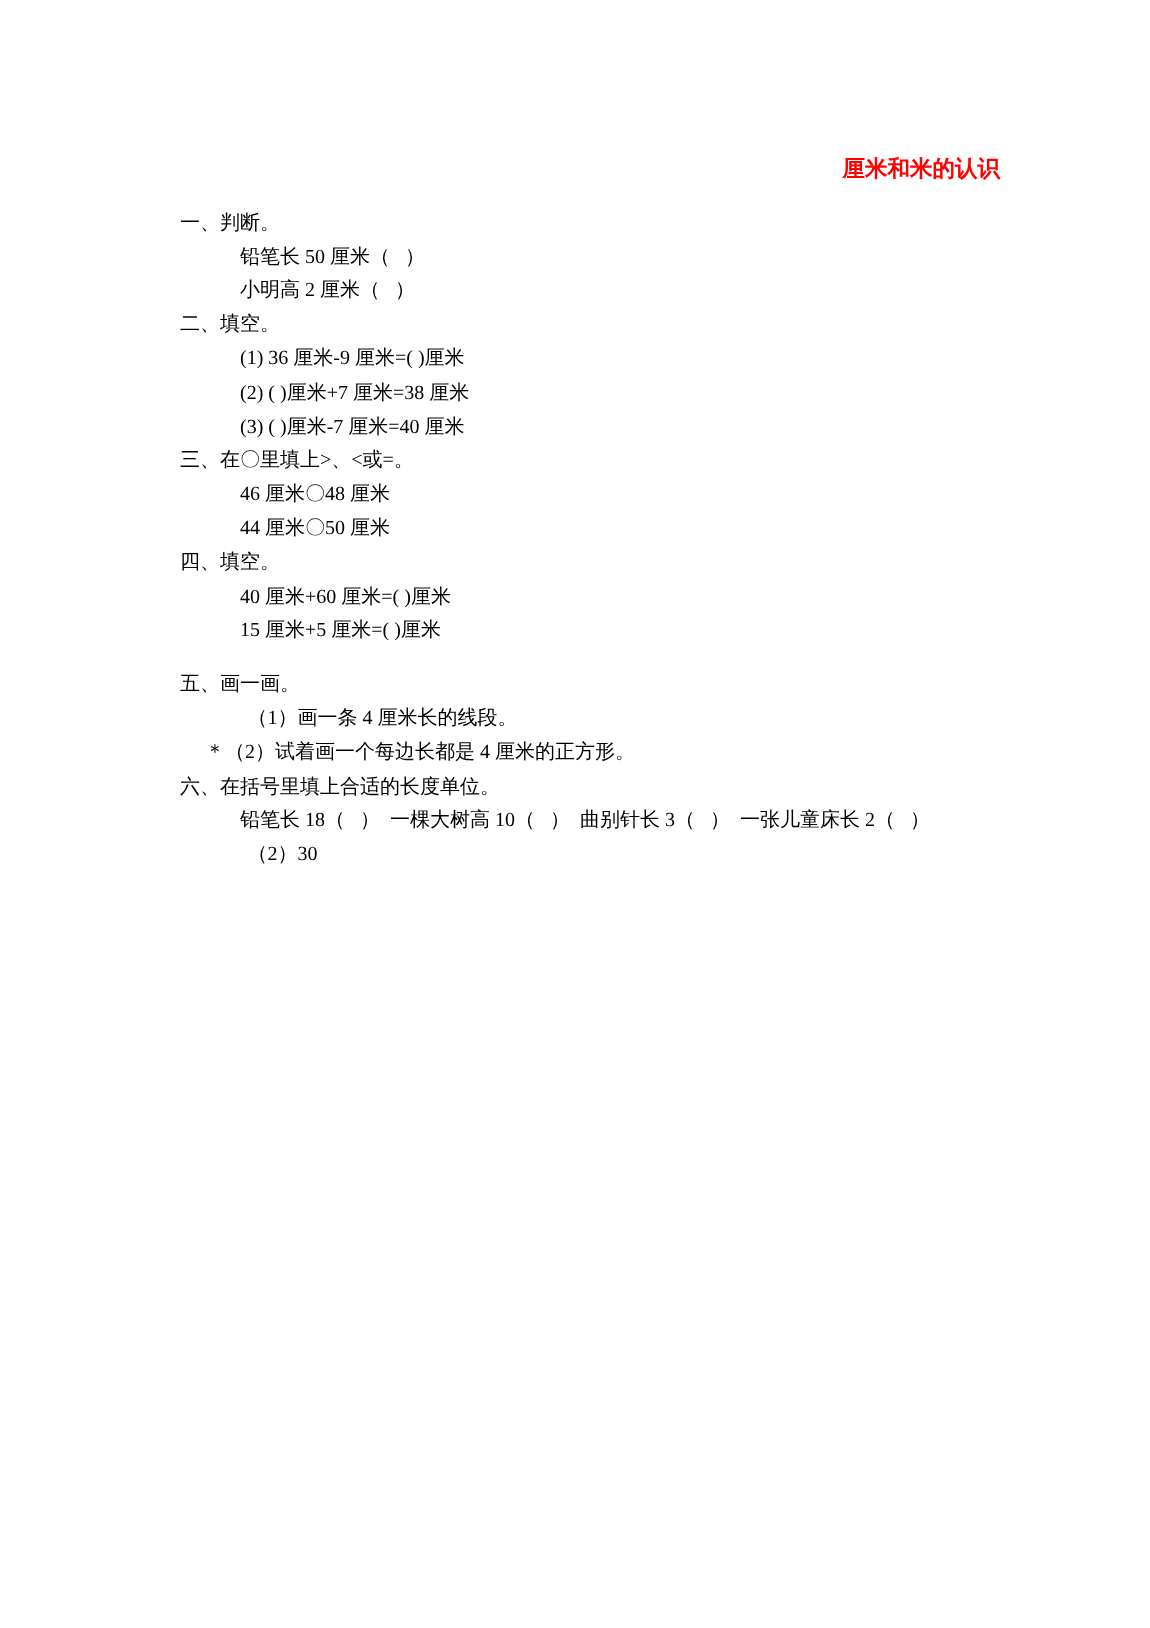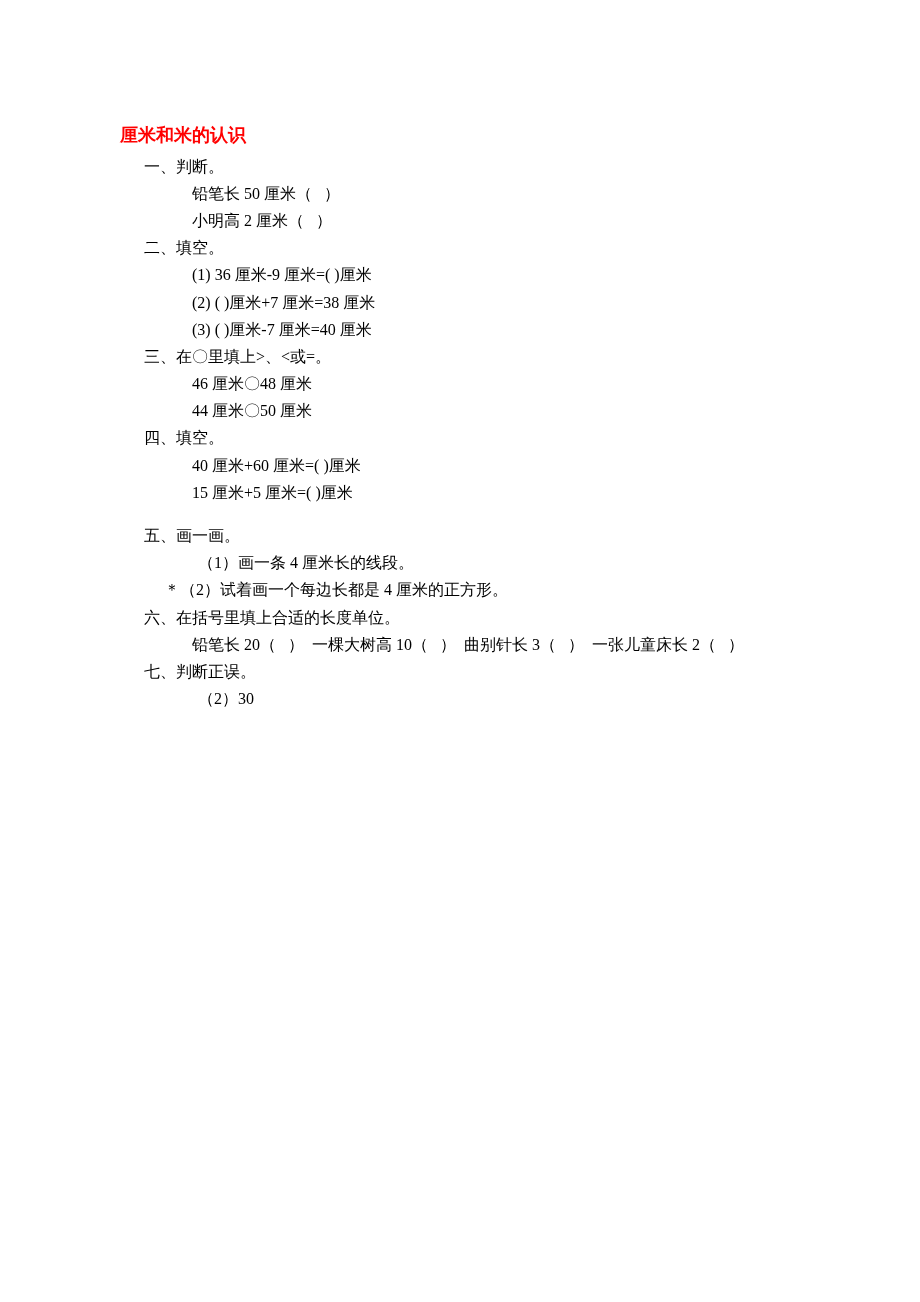--- a/index.html
+++ b/index.html
@@ -11,25 +11,25 @@
     height: 1302px;
     box-sizing: border-box;
   }
   .page {
     padding: 120px 120px 0 120px;
     font-size: 16px;
     line-height: 1.7;
     color: #000000;
   }
   .title {
-    text-align: left;
+    text-align: right;
     color: #ff0000;
     font-weight: bold;
     font-size: 18px;
-    margin-bottom: 2px;
+    margin-bottom: 14px;
   }
   .line {
     white-space: pre;
     margin-left: 24px;
   }
   .indent1 {
     padding-left: 48px;
   }
   .indent2 {
     padding-left: 54px;
@@ -61,17 +61,16 @@
   <div class="line indent1">40 厘米+60 厘米=( )厘米</div>
   <div class="line indent1">15 厘米+5 厘米=( )厘米</div>
 
   <div style="height:16px"></div>
 
   <div class="line">五、画一画。</div>
   <div class="line indent2">（1）画一条 4 厘米长的线段。</div>
   <div class="line indent-star">＊（2）试着画一个每边长都是 4 厘米的正方形。</div>
 
   <div class="line">六、在括号里填上合适的长度单位。</div>
-  <div class="line indent1">铅笔长 20（   ）  一棵大树高 10（   ）  曲别针长 3（   ）  一张儿童床长 2（   ）</div>
+  <div class="line indent1">铅笔长 18（   ）  一棵大树高 10（   ）  曲别针长 3（   ）  一张儿童床长 2（   ）</div>
 
-  <div class="line">七、判断正误。</div>
   <div class="line indent2">（2）30</div>
 </div>
 
 </body></html>

